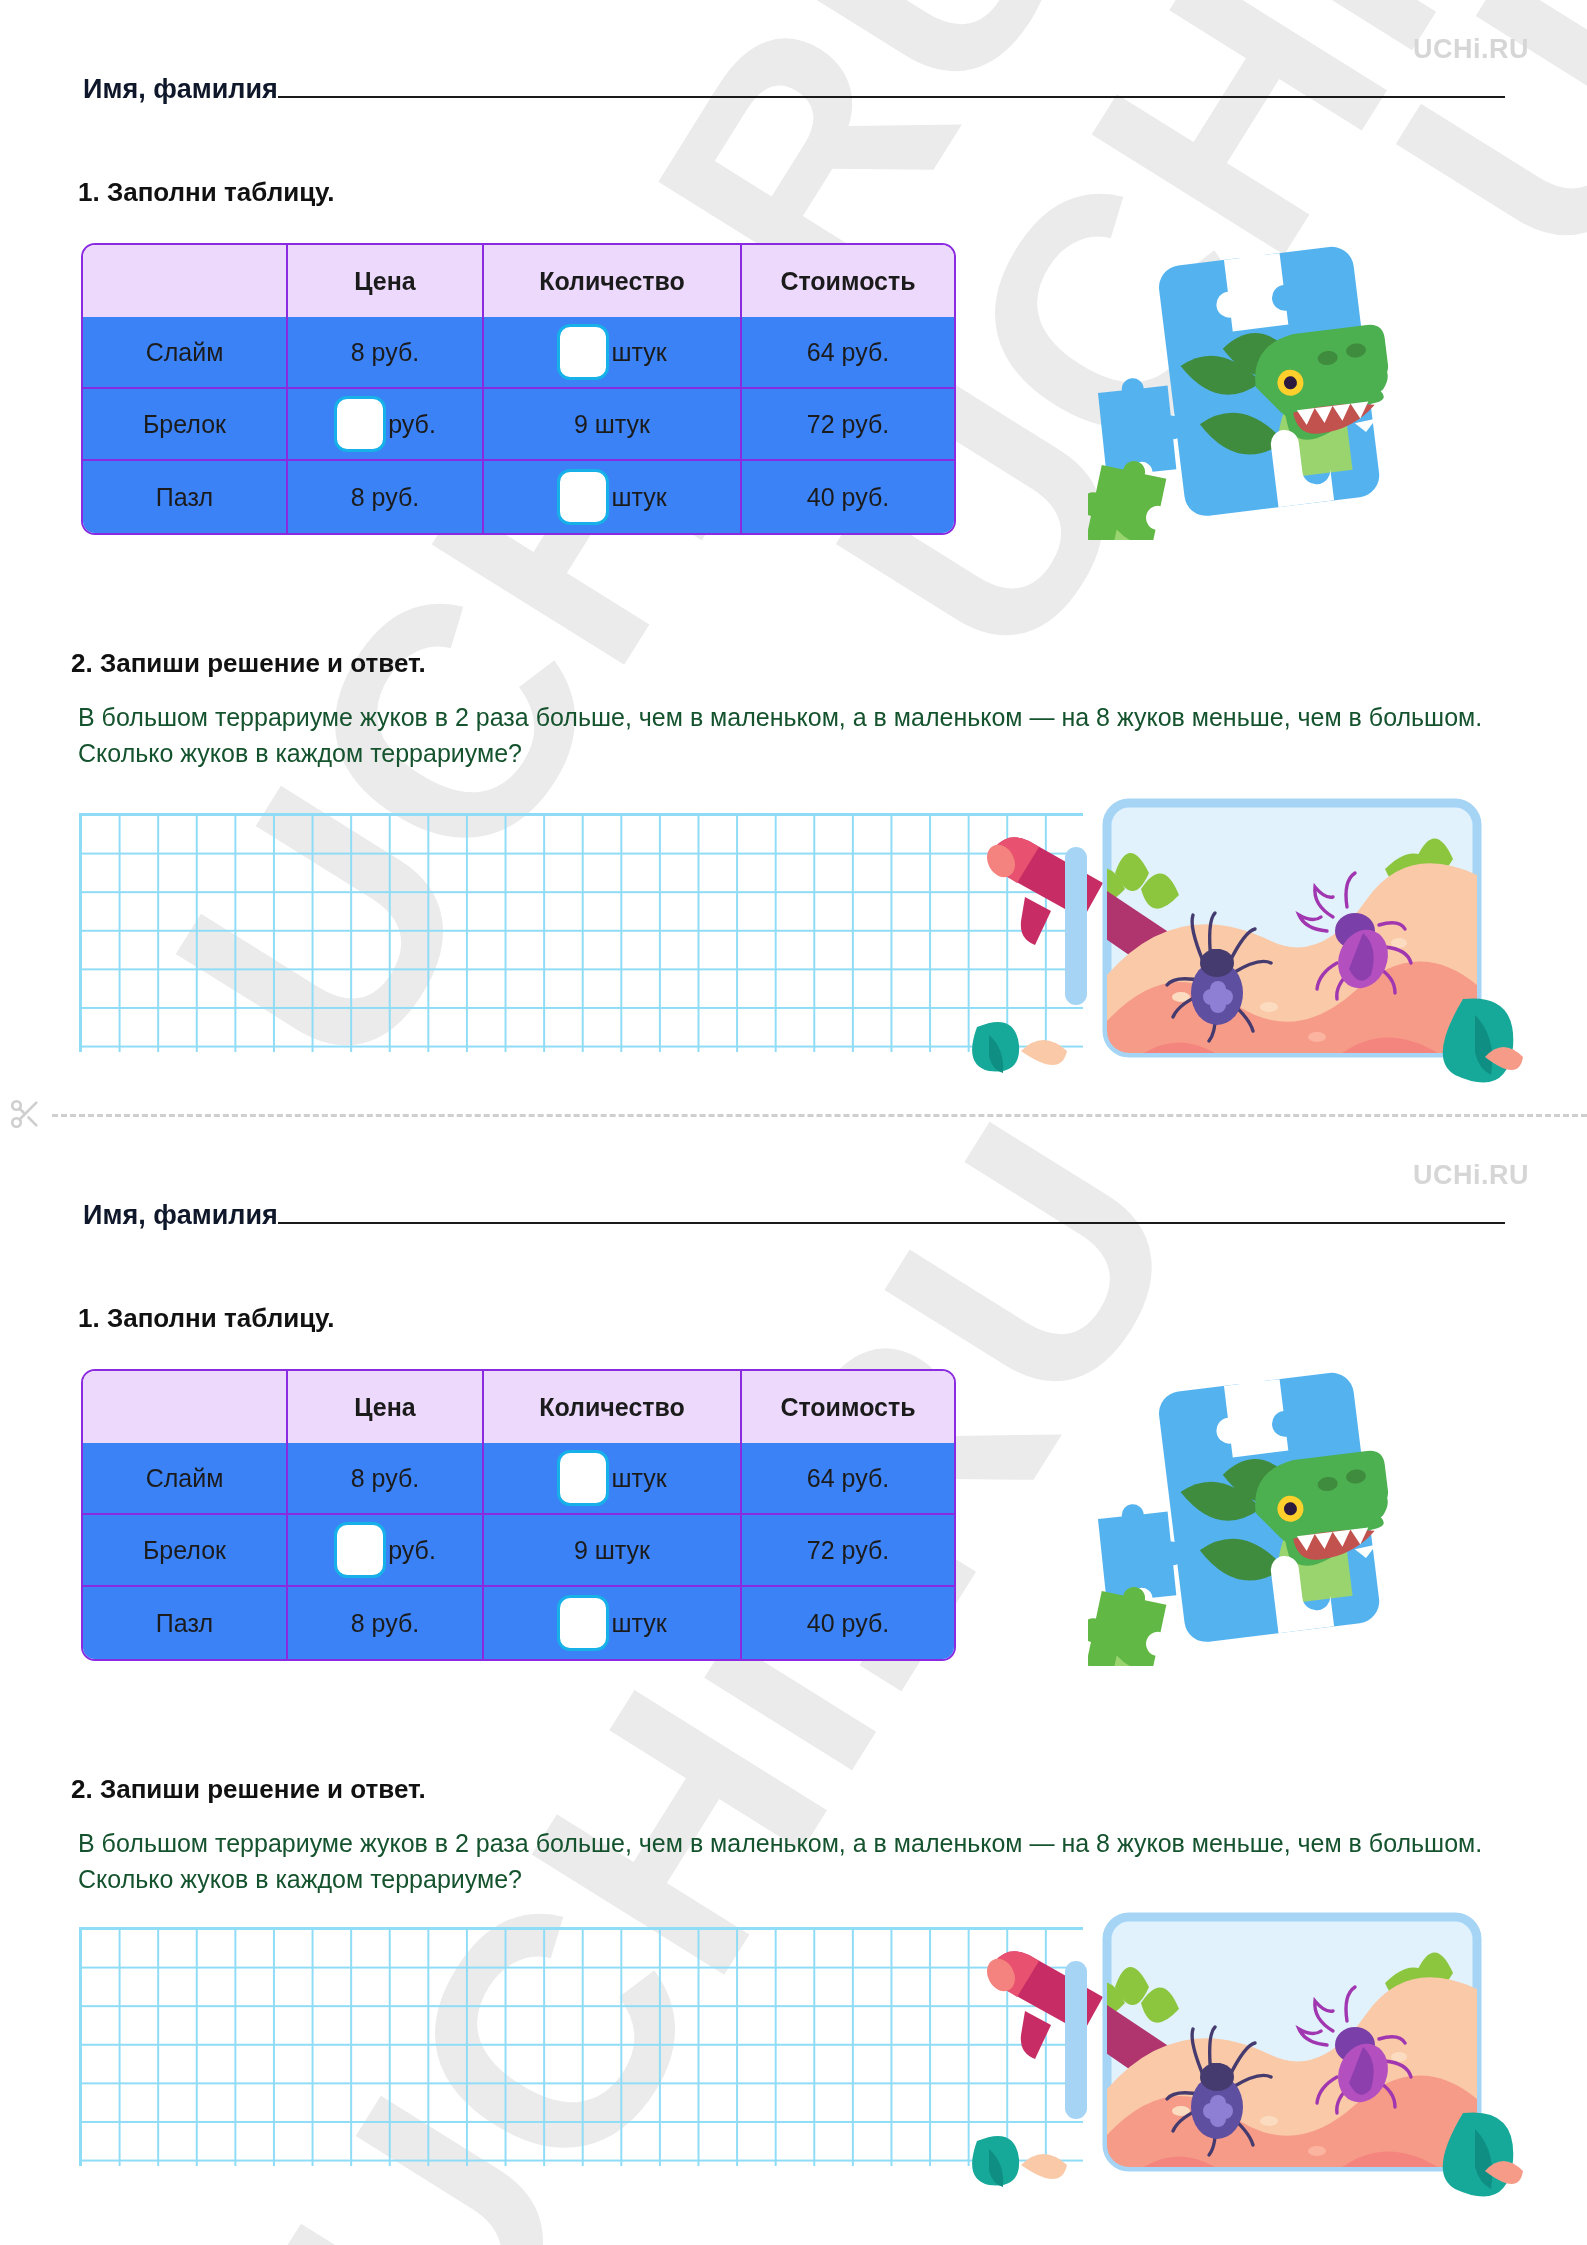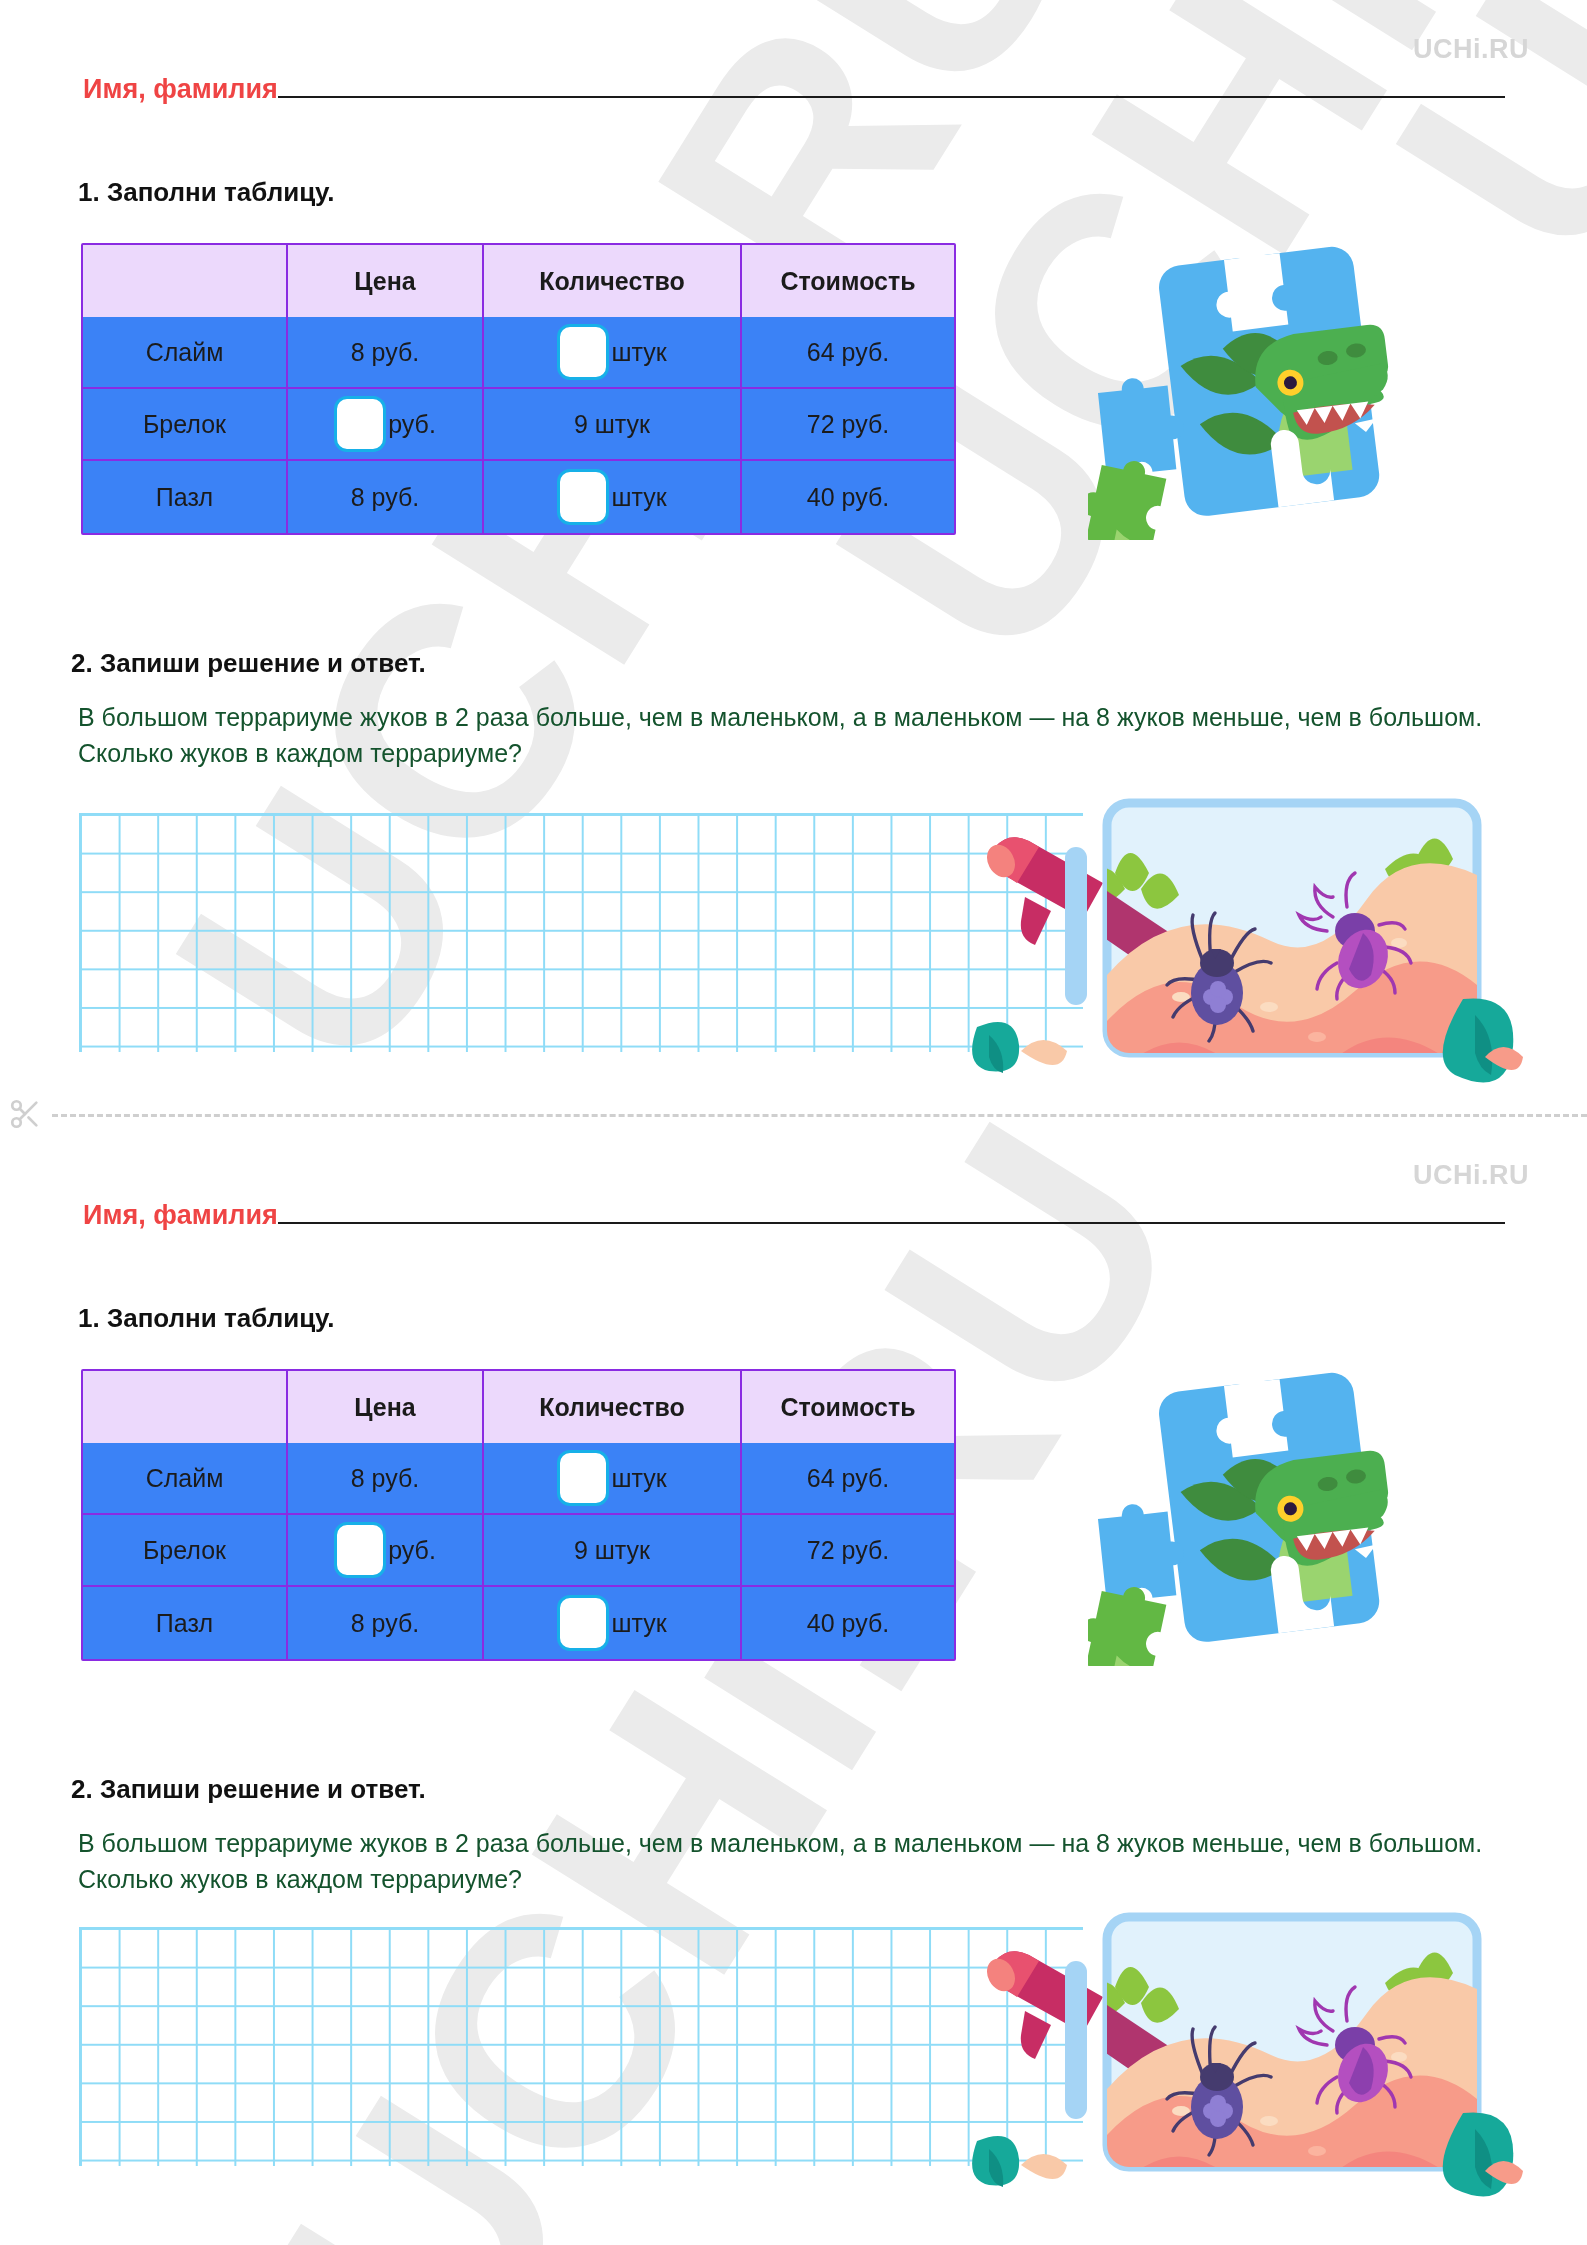--- a/index.html
+++ b/index.html
@@ -67,21 +67,21 @@
     position: absolute;
     left: 83px;
     top: 74px;
     width: 1422px;
     display: flex;
     align-items: baseline;
   }
   .nameline .lbl {
     font-size: 27px;
     font-weight: 700;
-    color: #ef4444;
+    color: #0f172a;
     white-space: nowrap;
   }
   .nameline .rule {
     flex: 1;
     border-bottom: 2.5px solid #1a1a1a;
     height: 1px;
     margin-bottom: 3px;
   }
 
   
@@ -110,21 +110,21 @@
     left: 81px;
     top: 243px;
     width: 871px;
   }
   table.price {
     border-collapse: separate;
     border-spacing: 0;
     width: 100%;
     table-layout: fixed;
     border: 2.5px solid #8a2be2;
-    border-radius: 2px;
+    border-radius: 14px;
     overflow: hidden;
   }
   table.price th, table.price td {
     border-right: 2.5px solid #8a2be2;
     border-bottom: 2.5px solid #8a2be2;
     height: 72px;
     text-align: center;
     vertical-align: middle;
     font-size: 25px;
     font-weight: 400;

